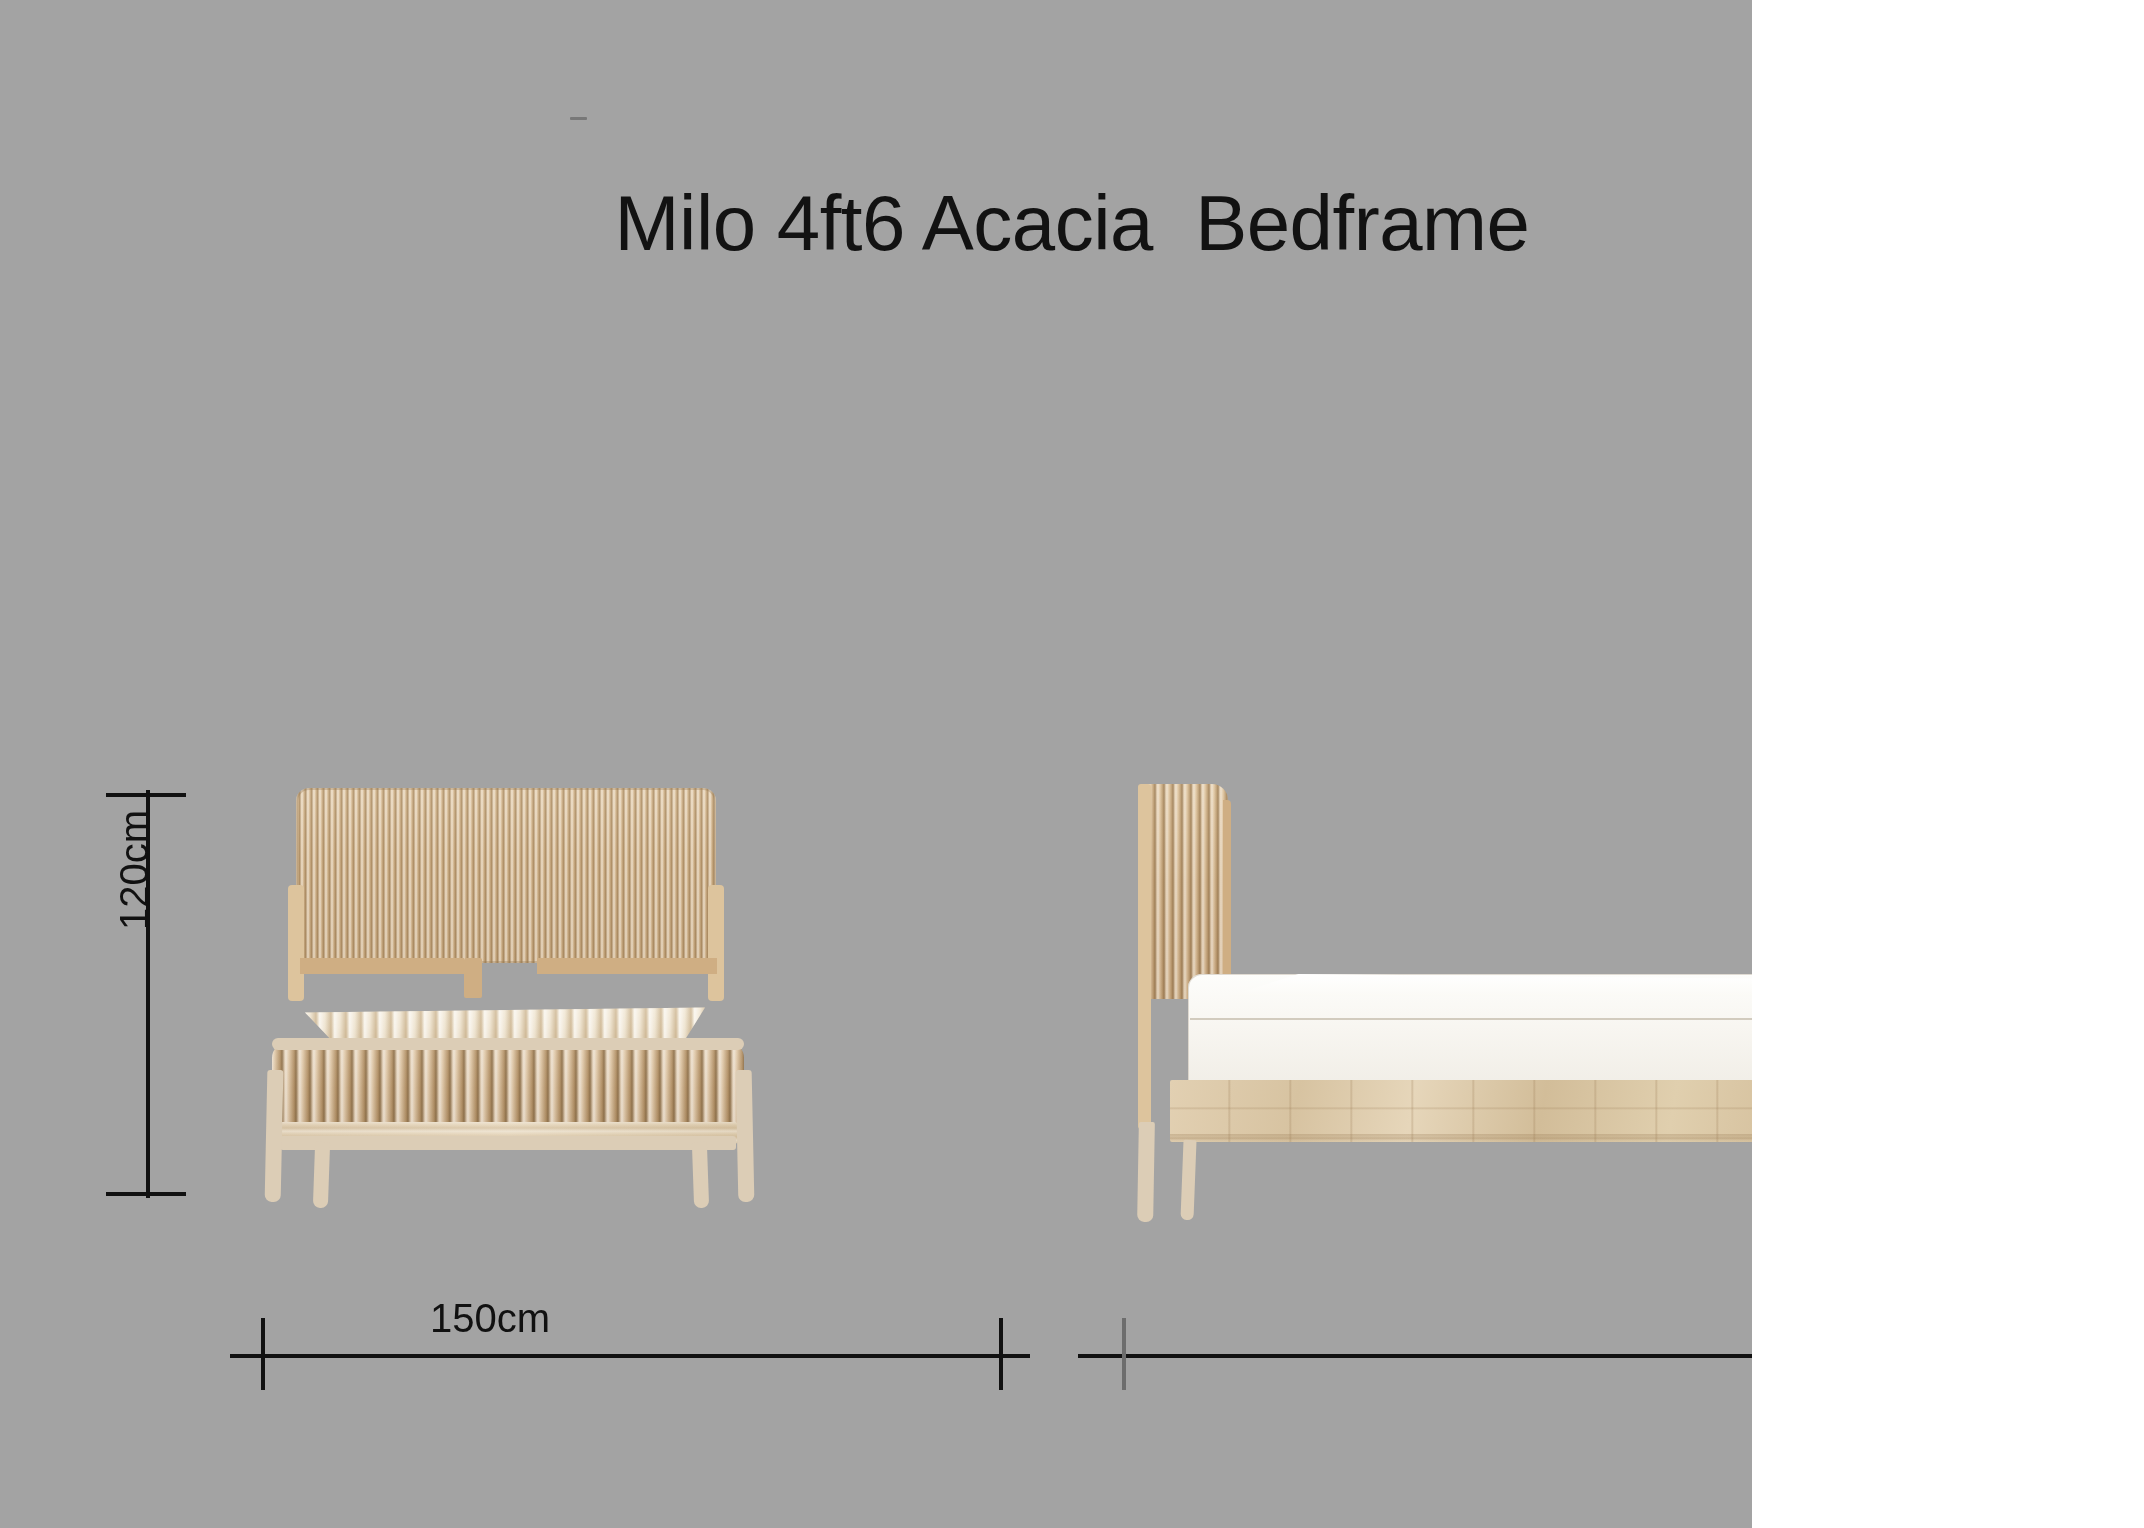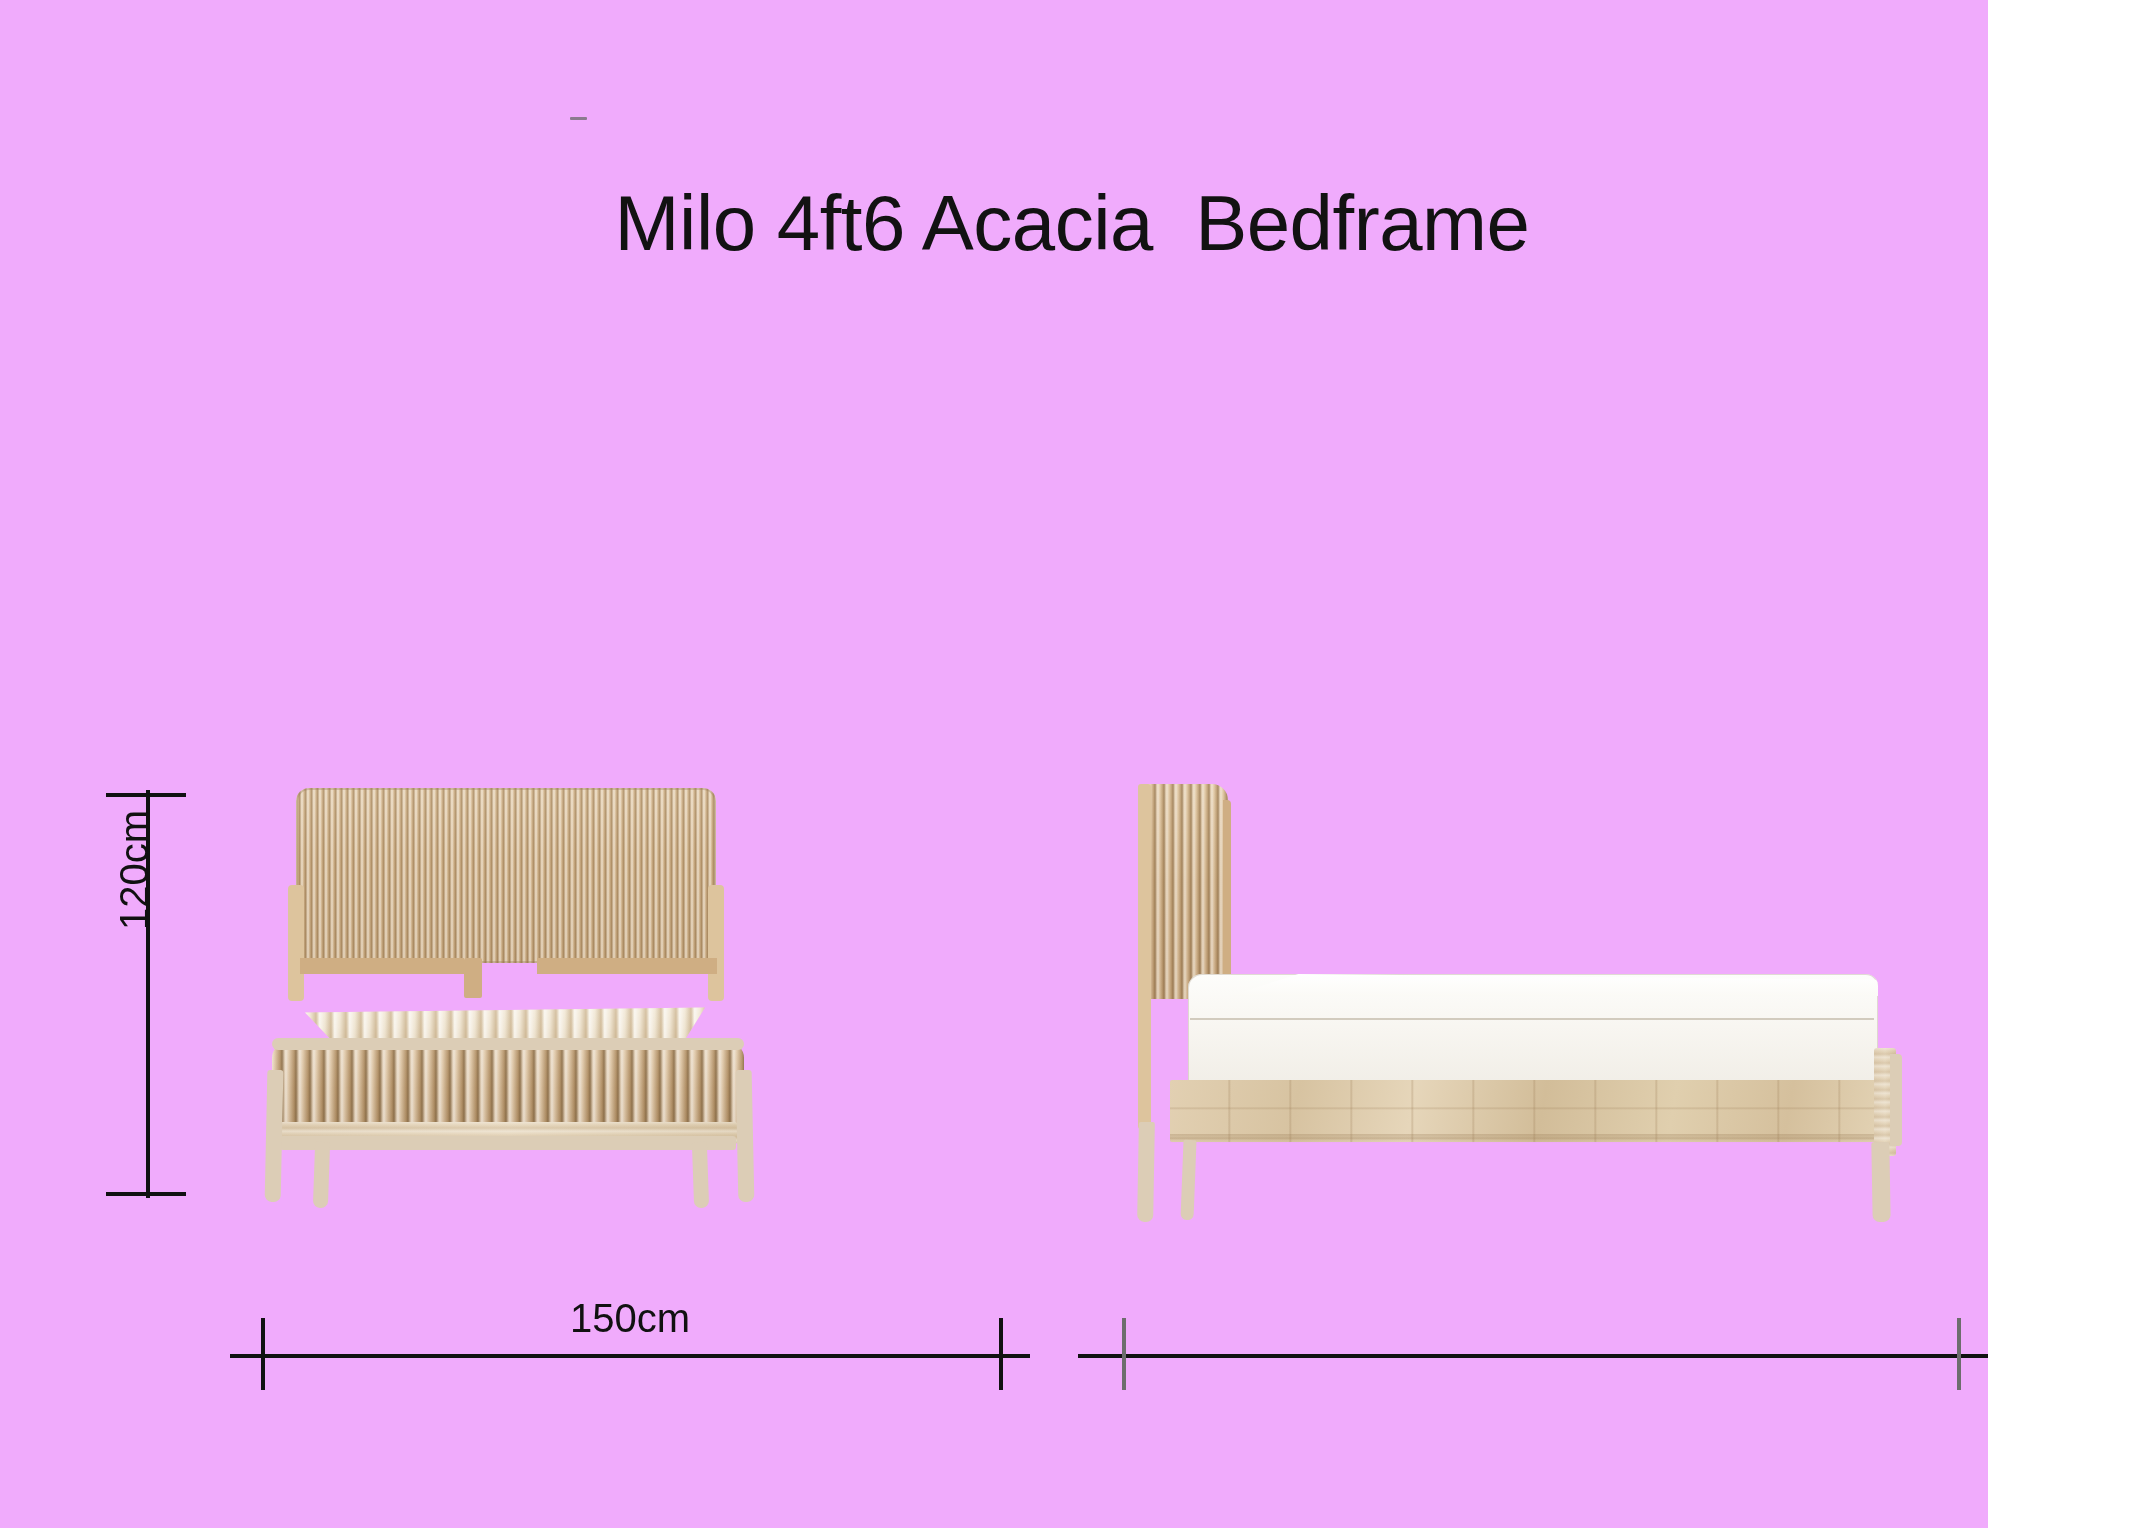--- a/index.html
+++ b/index.html
@@ -6,23 +6,23 @@
     margin: 0;
     padding: 0;
     background: #ffffff;
   }
   body {
     font-family: "Liberation Sans", sans-serif;
     color: #1a1a1a;
   }
   #page {
     position: relative;
-    width: 1988px;
+    width: 1752px;
     height: 1528px;
-    background: #f0abfc;
+    background: #a3a3a3;
     overflow: hidden;
   }
 
   
   #title {
     position: absolute;
     left: 0;
     top: 178px;
     width: 2144px;
     text-align: center;
@@ -65,21 +65,21 @@
     position: absolute;
     height: 4px;
     background: #111;
   }
   .tick-grey { background: #6d6d6d; }
 
   .dim-label-h {
     position: absolute;
     font-size: 40px;
     color: #111;
-    text-align: center;
+    text-align: left;
     white-space: nowrap;
   }
   #height-label {
     position: absolute;
     left: 112px;
     top: 930px;
     font-size: 40px;
     color: #111;
     transform: rotate(-90deg);
     transform-origin: left top;

